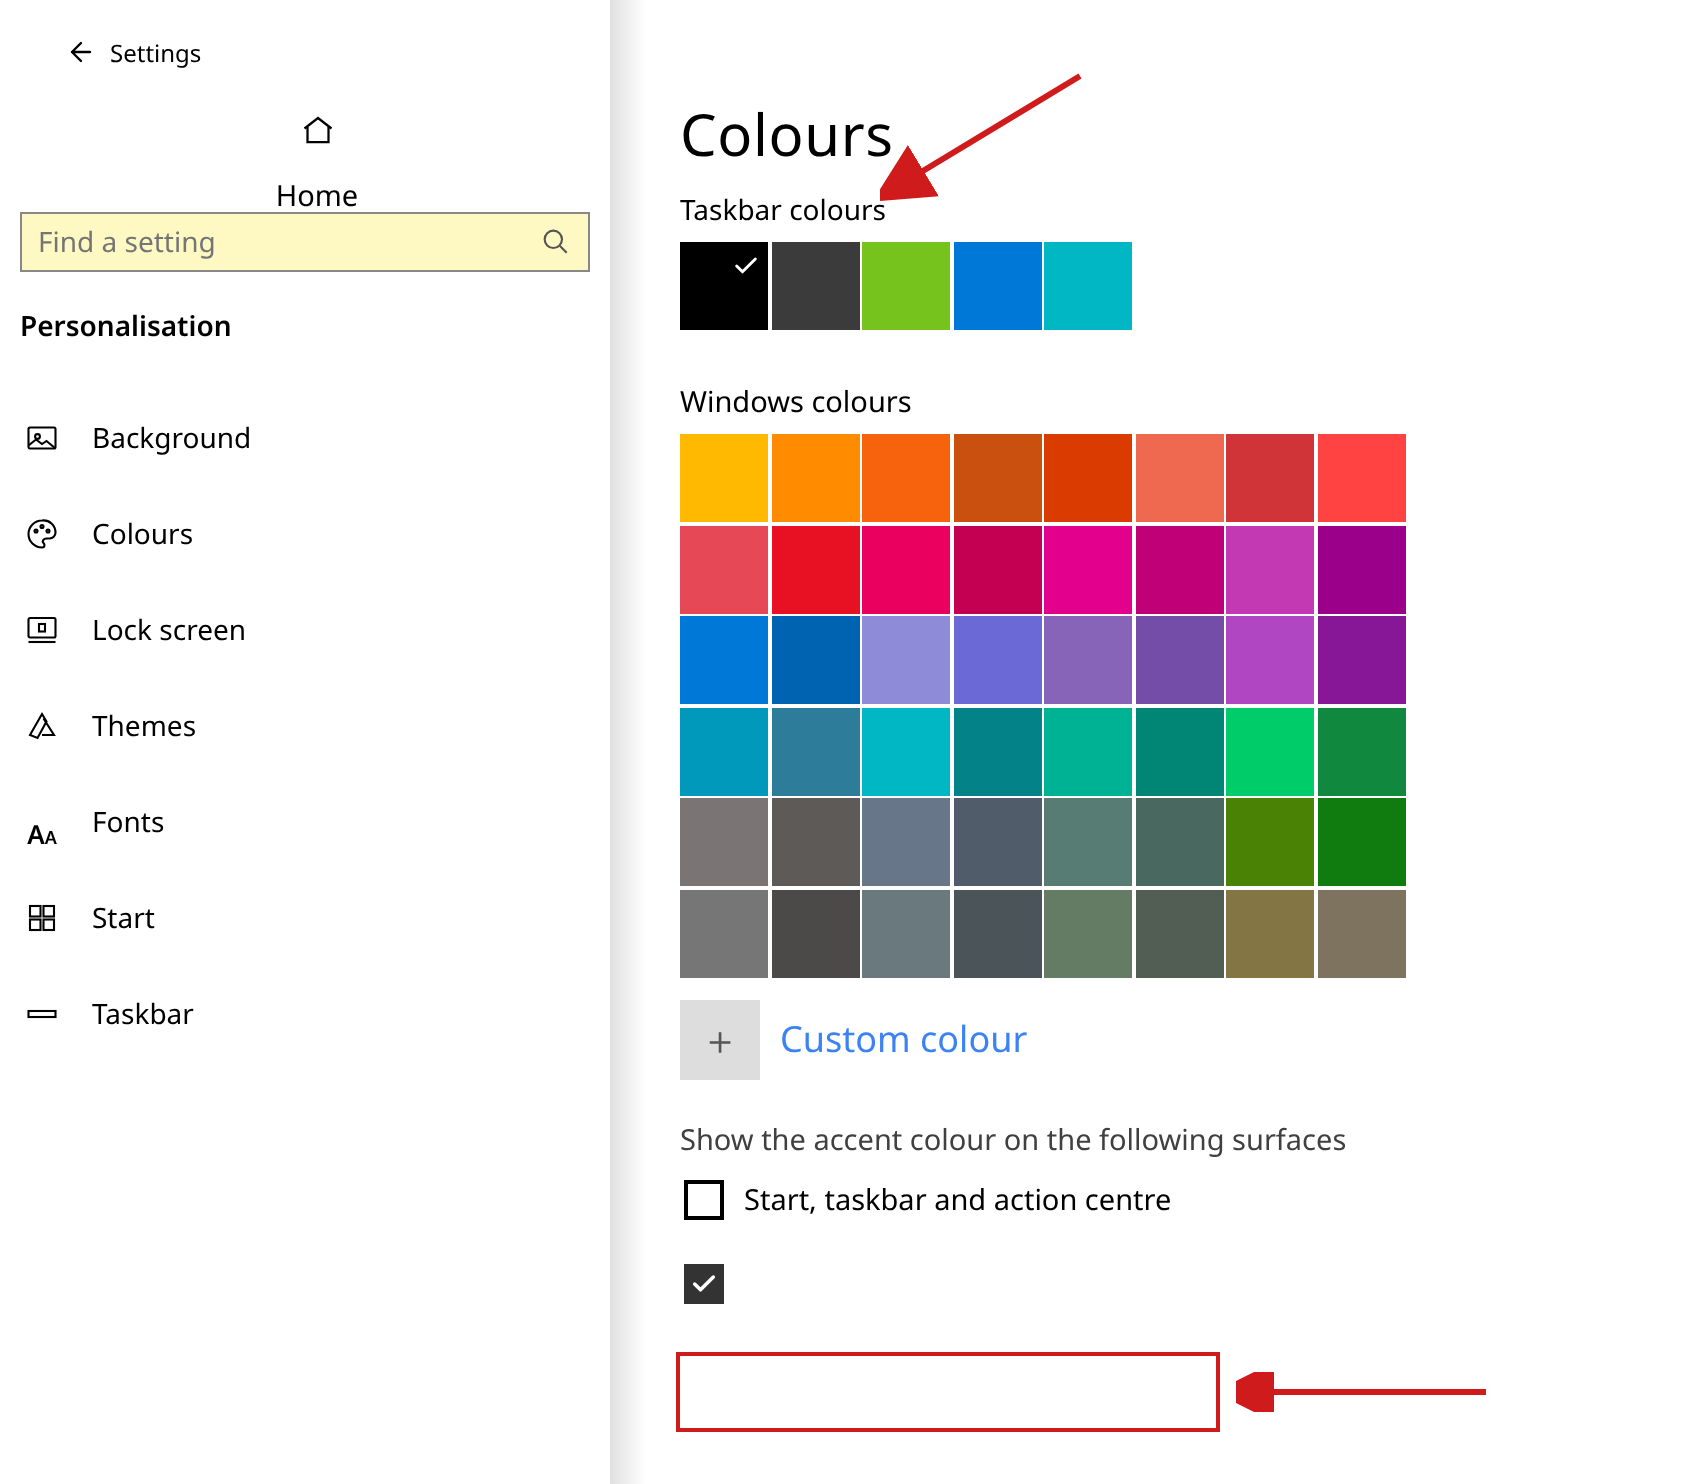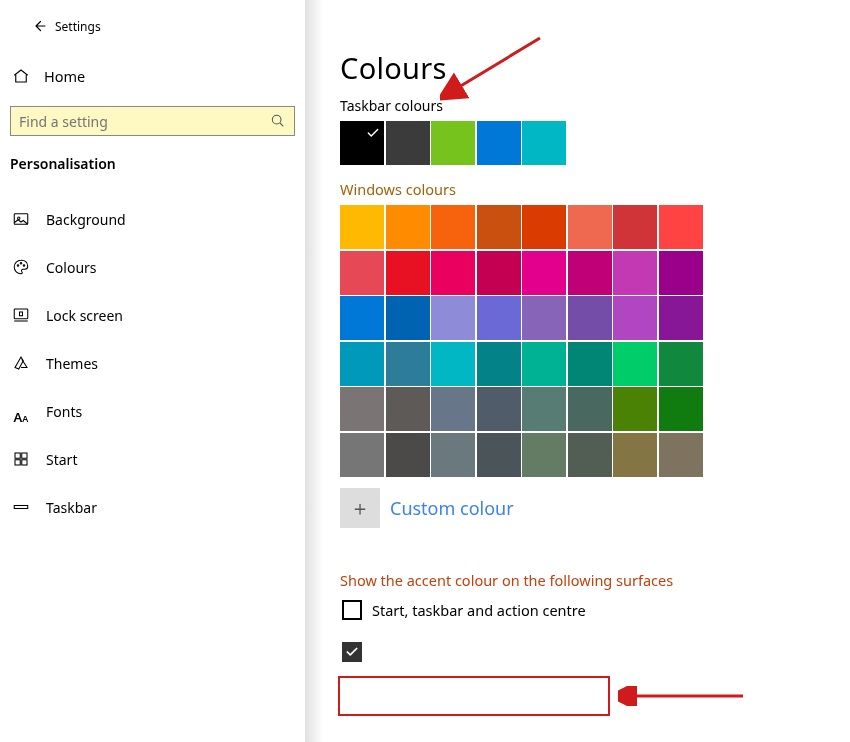--- a/index.html
+++ b/index.html
@@ -1,47 +1,47 @@
 <!DOCTYPE html>
 <html><head>
 <meta charset="utf-8">
 <style>
   * { box-sizing: border-box; margin: 0; padding: 0; font-family: "Segoe UI", system-ui, sans-serif; }
   body { width: 850px; height: 742px; background: #fff; position: relative; overflow: hidden; }
   .sidebar { position: absolute; left: 0; top: 0; width: 305px; height: 742px; padding-top: 8px; }
   .back-row { display: flex; align-items: center; height: 36px; padding-left: 28px; gap: 5px; }
   .back-btn { width: 22px; height: 22px; display: flex; align-items: center; justify-content: center; cursor: pointer; }
   .settings-title { font-size: 12px; font-weight: 400; color: #000; }
-  .home-row { display: flex; align-items: center; height: 40px; padding-left: 12px; gap: 14px; margin-top: 12px; cursor: pointer; }
+  .home-row { display: flex; align-items: center; height: 40px; padding-left: 12px; gap: 14px; margin-top: 12px; cursor: pointer; flex-direction: column; }
   .icon { width: 18px; height: 18px; display: inline-flex; align-items: center; justify-content: center; }
   .home-label { font-size: 14.5px; color: #000; }
   .search-wrap { margin: 10px 10px 0 10px; }
   .search-input { width: 100%; height: 30px; border: 1px solid #888; padding: 0 28px 0 8px; font-size: 14px; color: #555; background: #fef9c3; }
   .search-wrap { position: relative; }
   .search-icon { position: absolute; right: 8px; top: 6px; pointer-events: none; }
   .section-header { font-size: 14px; font-weight: 600; padding: 18px 0 6px 10px; }
   .nav-list { margin-top: 16px; }
   .nav-item { display: flex; align-items: center; height: 48px; padding-left: 12px; gap: 16px; cursor: pointer; }
   .nav-label { font-size: 14px; color: #000; }
   .sidebar-shadow { position: absolute; left: 305px; top: 0; width: 18px; height: 742px; background: linear-gradient(to right, rgba(0,0,0,0.12), rgba(0,0,0,0)); pointer-events: none; }
   .main { position: absolute; left: 340px; top: 0; right: 0; padding-top: 48px; }
   .page-title { font-size: 29px; font-weight: 400; letter-spacing: 0.3px; color: #000; }
   .subhead { font-size: 14px; margin-top: 9px; color: #000; }
-  .subhead2 { font-size: 14.5px; margin-top: 14px; color: #a16207; }
+  .subhead2 { font-size: 14.5px; margin-top: 26px; color: #000000; }
   .swatch-row { display: flex; margin-top: 6px; }
   .swatch { width: 44px; height: 44px; margin-right: 1.5px; cursor: pointer; position: relative; }
   .swatch.sel { box-shadow: inset 0 0 0 3px rgba(0,0,0,0.55); }
   .swatch .check { position: absolute; right: 4px; top: 2px; color: #fff; }
   .grid { display: flex; flex-wrap: wrap; width: 368px; margin-top: 6px; }
   .grid .swatch { margin-bottom: 1.5px; }
   .custom-row { display: flex; align-items: center; margin-top: 10px; }
   .plus-btn { width: 40px; height: 40px; background: #ddd; display: flex; align-items: center; justify-content: center; margin-right: 10px; cursor: pointer; }
   .plus { font-size: 20px; color: #555; font-weight: 300; }
   .custom-label { font-size: 18px; color: #3b82f6; }
-  .accent-head { font-size: 14.5px; color: #c2410c; margin-top: 42px; }
+  .accent-head { font-size: 14.5px; color: #404040; margin-top: 20px; }
   .check-row { display: flex; align-items: flex-start; height: 32px; margin-top: 10px; padding-left: 2px; cursor: pointer; }
   .checkbox { width: 20px; height: 20px; border: 2px solid #000; display: flex; align-items: center; justify-content: center; margin-right: 10px; }
   .checkbox.checked { background: #333; border-color: #333; }
   .check-glyph { color: #fff; }
   .check-label { font-size: 14.5px; color: #000; }
   .anno-box { position: absolute; border: 2px solid #cf1b1b; pointer-events: none; }
   .anno-arrow { position: absolute; pointer-events: none; }
 </style>
 </head>
 <body>

